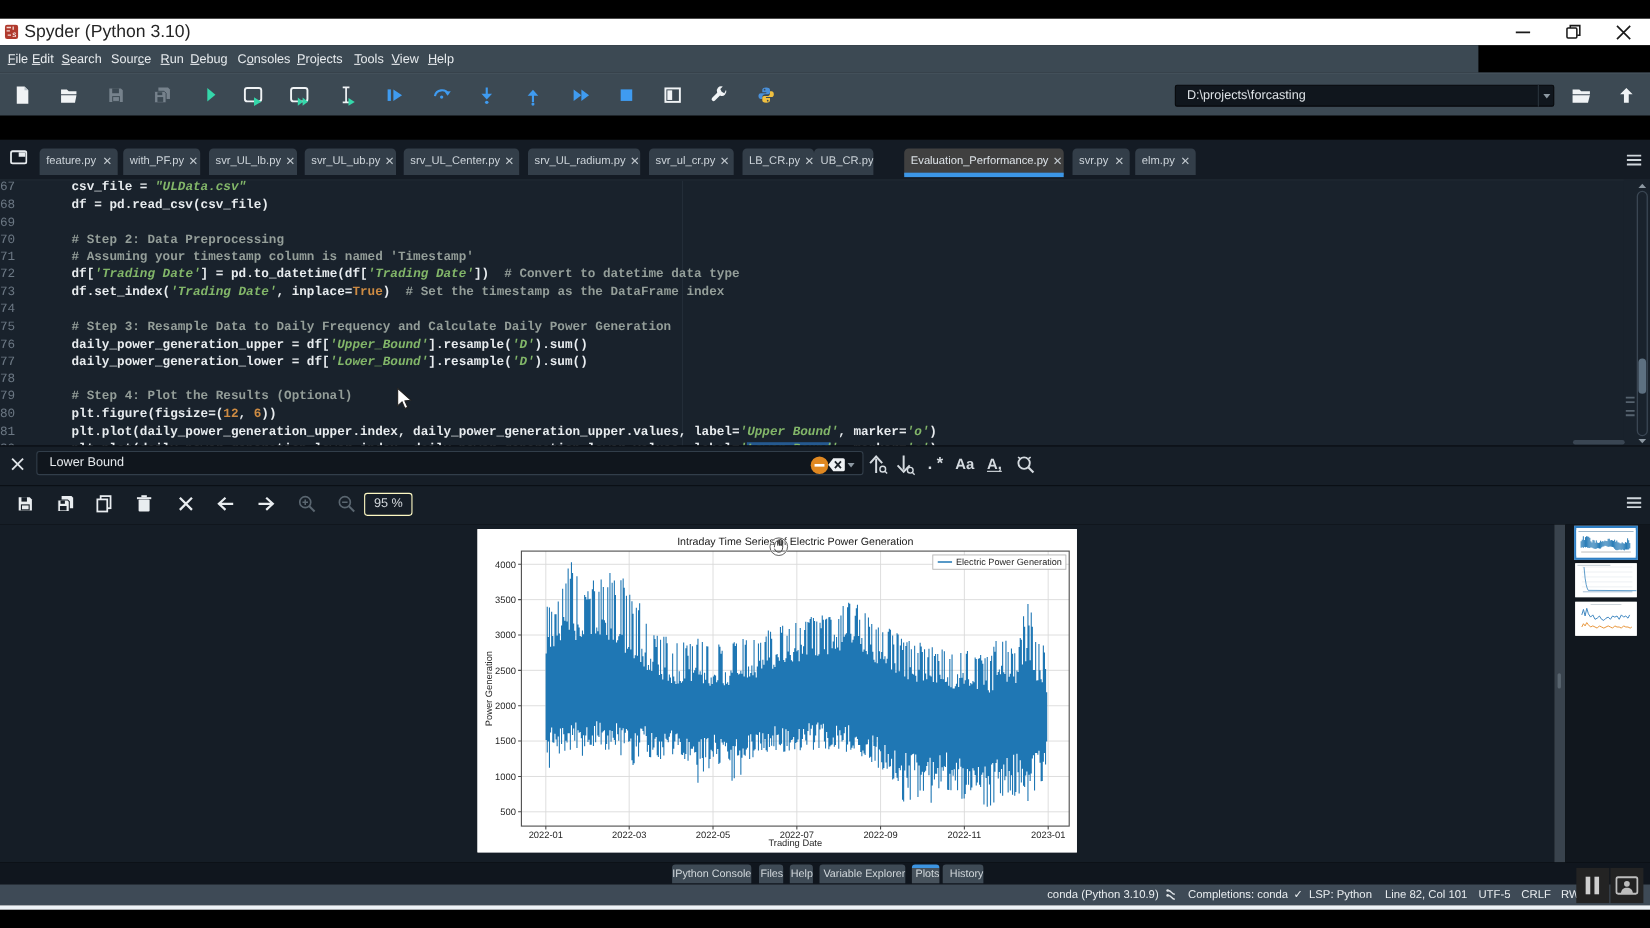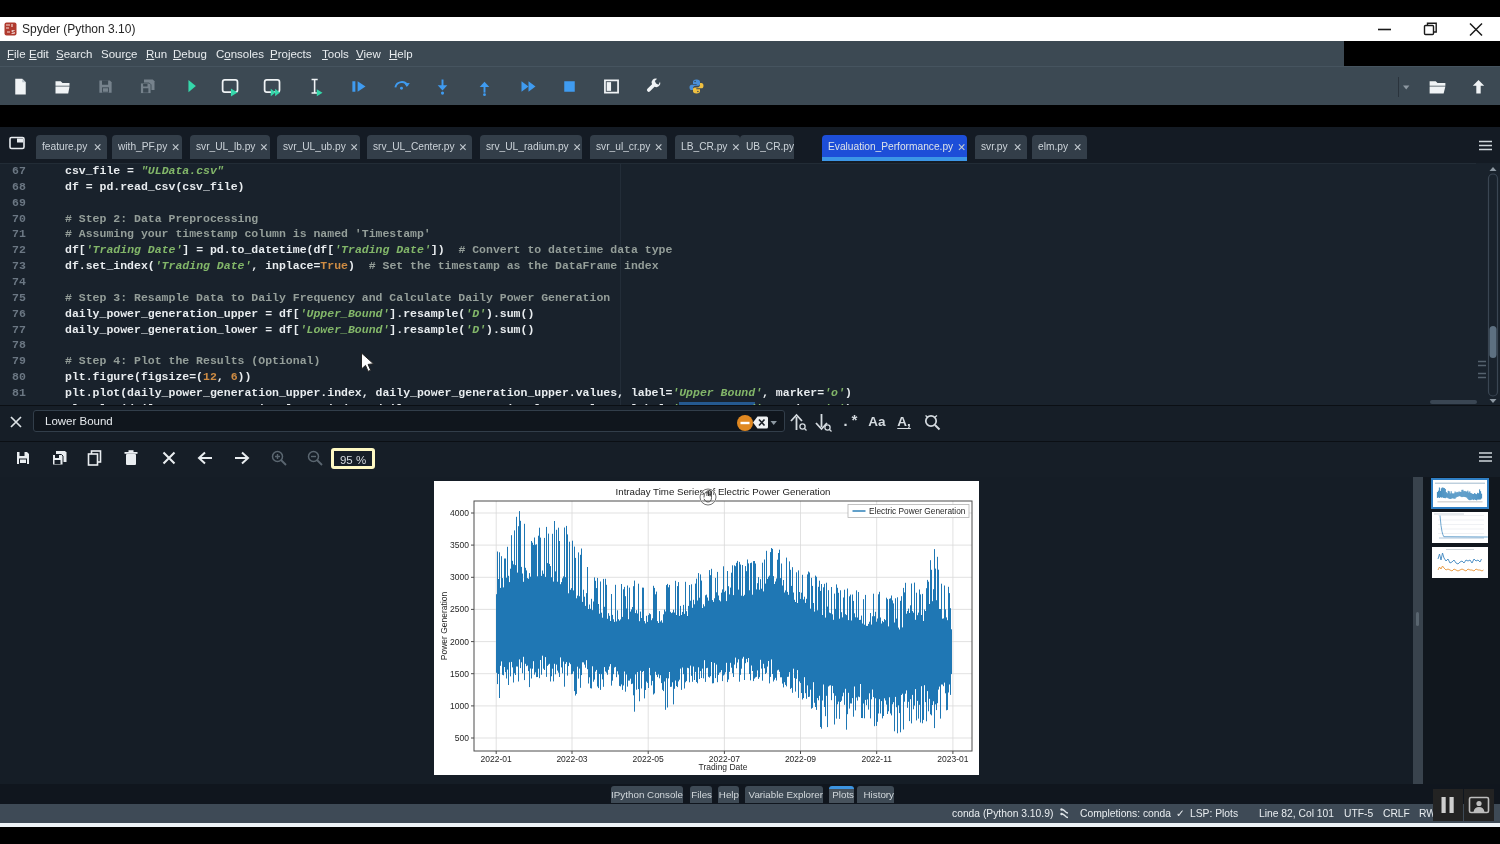--- a/index.html
+++ b/index.html
@@ -1,52 +1,52 @@
 <!DOCTYPE html>
 <html><head><meta charset="utf-8">
 <style>
 *{margin:0;padding:0;box-sizing:border-box}
 html,body{width:1500px;height:844px;overflow:hidden;background:#000}
 body{font-family:"Liberation Sans",sans-serif;position:relative}
 .abs{position:absolute}
 #stage{position:absolute;left:0;top:0;width:1500px;height:844px;background:#000}
 
 #titlebar{left:0;top:17px;width:1500px;height:24px;background:#fff}
-#titletext{left:22px;top:0;height:24px;line-height:25px;font-size:12px;color:#252525}
+#titletext{left:22px;top:0;height:24px;line-height:25px;font-size:16px;color:#252525}
 
 #menubar{left:0;top:41px;width:1344px;height:25px;background:#3c4953;color:#e8ecef;font-size:11.5px}
 #menubar span.mi{position:absolute;top:0;height:25px;line-height:26px}
 #menubar u{text-decoration:underline;text-underline-offset:1px}
 
 #toolbar{left:0;top:66px;width:1500px;height:39px;background:#3c4953;border-top:1px solid #46545f}
 .tbi{position:absolute;top:76px;width:21px;height:21px}
 #combo{left:1068px;top:77px;width:345px;height:20px;background:#10161d;border:1px solid #07090c;border-radius:2px;color:#dde2e6;font-size:11.5px;line-height:19px;padding-left:10px}
 #combocaret{left:1398px;top:77px;width:15px;height:20px;border-left:1px solid #2a333c}
 
 #pathbar{left:0;top:105px;width:1500px;height:22px;background:#1b232c;color:#ccd2d7;font-size:11.5px;line-height:22px;padding-left:8px}
 
 #tabbar{left:0;top:127px;width:1500px;height:36px;background:#141b24}
 .tab{position:absolute;top:135px;height:24px;background:#333e49;border-radius:4px 4px 0 0;color:#ccd3d9;font-size:10.2px;line-height:24px;white-space:nowrap;display:flex;align-items:flex-end;justify-content:space-between;padding:0 5px 0 6px;overflow:hidden}
-.tab.active{background:#1d4ed8;color:#dde3e8}
+.tab.active{background:#404040;color:#dde3e8}
 .tab .x{font-size:10.5px;color:#c3cad0;margin-left:4px}
 #tabunderline{left:822px;top:157px;width:145px;height:4px;background:#3c96e6}
 
 #editor{left:0;top:163px;width:1500px;height:242px;background:#19222c;overflow:hidden;border-top:1px solid #222c36}
 #code{left:0;top:0;font-family:"Liberation Mono",monospace;font-size:11.5px;line-height:15.86px;white-space:pre;color:#e8ecef;font-weight:bold}
-.ln{display:inline-block;width:38px;text-align:center;color:#6b7783;padding-right:0;font-weight:bold}
+.ln{display:inline-block;width:38px;text-align:left;color:#6b7783;padding-right:0;font-weight:normal}
 .cd{padding-left:27px}
 .c{color:#949e99}.s{color:#82b669;font-style:italic}.n{color:#cd8b43}
 .sel{background:#25598f}
 
 #findbar{left:0;top:405px;width:1500px;height:36px;background:#161e27;border-top:1px solid #0b0f14}
 #findinput{left:33px;top:410px;width:752px;height:22px;background:#10161d;border:1px solid #323e4a;border-radius:3px;color:#e6eaed;font-size:11.5px;line-height:20px;padding-left:11px}
 .fic{position:absolute;width:22px;height:22px;top:411px}
 
 #plotsbar{left:0;top:441px;width:1500px;height:36px;background:#161e27;border-top:1px solid #0b0f14}
-#zoombox{left:331px;top:448px;width:44px;height:21px;border:3px solid #fef9c3;border-radius:3px;color:#d3d8dc;font-size:11.5px;line-height:19px;text-align:center}
+#zoombox{left:331px;top:448px;width:44px;height:21px;border:1px solid #fef9c3;border-radius:3px;color:#d3d8dc;font-size:11.5px;line-height:19px;text-align:center}
 
 #plotspane{left:0;top:477px;width:1413px;height:307px;background:#151d26}
 #figure{left:434px;top:481px;width:545px;height:294px;background:#fff}
 #splitter{left:1413px;top:477px;width:10px;height:307px;background:#39434d}
 #handle{left:1416px;top:612px;width:3px;height:14px;background:#59656f;border-radius:2px}
 #thumbpane{left:1423px;top:477px;width:77px;height:307px;background:#11171e}
 .thumb{position:absolute;background:#fff}
 
 #bottomrow{left:0;top:784px;width:1500px;height:20px;background:#10161e}
 .btab{position:absolute;top:786px;height:17px;background:#3e4a55;border-radius:3px 3px 0 0;color:#d2d8dc;font-size:9.8px;line-height:17px;text-align:right;white-space:nowrap;overflow:hidden}
@@ -153,20 +153,21 @@
       <rect x="4.5" y="5" width="15" height="14" fill="none" stroke="#f0f3f5" stroke-width="2"></rect>
       <rect x="6.5" y="7" width="5" height="10" fill="#f0f3f5"></rect>
     </svg>
     <svg class="tbi" style="left:642.9px" width="21" height="21" viewBox="0 0 24 24">
       <path d="M19.5 6.5a4.6 4.6 0 0 1-6.3 5.8L8 17.5a2 2 0 0 1-2.9-2.9l5.2-5.2a4.6 4.6 0 0 1 5.8-6.3L13.5 5.7l1.4 2.8 2.8 1.4z" fill="#f0f3f5"></path>
     </svg>
     <svg class="tbi" style="left:685.8px" width="21" height="21" viewBox="0 0 24 24">
       <path d="M12 4c-3 0-4 1.2-4 2.6V9h4.2v1H6.4C5 10 4 11.2 4 13s1 3 2.4 3H8v-2.2c0-1.6 1.4-2.8 3-2.8h3c1.3 0 2-0.8 2-2V6.6C16 5.2 15 4 12 4zm-1.6 1.4a.9.9 0 1 1 0 1.8.9.9 0 0 1 0-1.8z" fill="#4a90d9"></path>
       <path d="M12 20c3 0 4-1.2 4-2.6V15h-4.2v-1h5.8c1.4 0 2.4-1.2 2.4-3s-1-3-2.4-3H16v2.2c0 1.6-1.4 2.8-3 2.8h-3c-1.3 0-2 .8-2 2v2.4C8 18.8 9 20 12 20zm1.6-1.4a.9.9 0 1 1 0-1.8.9.9 0 0 1 0 1.8z" fill="#f0c040"></path>
     </svg>
+<div class="abs" id="combo">D:\projects\forcasting</div>
 <div class="abs" id="combocaret"><svg width="15" height="20" viewBox="0 0 15 20">
         <path d="M4 8.5l3.2 4 3.2-4z" fill="#8d98a1"></path>
       </svg></div>
 <svg class="tbi" style="left:1426.5px" width="21" height="21" viewBox="0 0 24 24">
       <path d="M3 6h7l2 2h9v3H3z" fill="#f0f3f5"></path>
       <path d="M3 12h18l-2 8H3z" fill="#f0f3f5"></path>
     </svg>
 <svg class="tbi" style="left:1467.5px" width="21" height="21" viewBox="0 0 24 24">
       <path d="M12 4.5L5.5 11h4V20h5v-9h4z" fill="#f0f3f5"></path>
     </svg>
@@ -394,21 +395,21 @@
 <div class="btab" style="left:857px;width:37px">History</div>
 <div class="abs" id="statusbar">
 <span style="left:952px">conda (Python 3.10.9)</span>
 <svg class="abs" style="left:1059px;top:4px" width="12" height="12" viewBox="0 0 12 12">
         <path d="M3 1.5c3 0 3 3.5 6 3.5M3 6c3 0 3 3.5 6 3.5" stroke="#dfe4e8" stroke-width="1.3" fill="none"></path>
         <circle cx="2.5" cy="1.5" r="1.2" fill="#dfe4e8"></circle>
         <circle cx="2.5" cy="6" r="1.2" fill="#dfe4e8"></circle>
       </svg>
 <span style="left:1080px">Completions: conda</span>
 <span style="left:1176px">✓</span>
-<span style="left:1190px">LSP: Plots</span>
+<span style="left:1190px">LSP: Python</span>
 <span style="left:1259px">Line 82, Col 101</span>
 <span style="left:1344px">UTF-5</span>
 <span style="left:1383px">CRLF</span>
 <span style="left:1419px">RW</span>
 </div>
 <div class="abs" id="whiteline"></div>
 <div class="ovl" style="left:1433px"><svg width="30" height="32" viewBox="0 0 30 32">
         <rect x="8.5" y="8" width="4.2" height="16" fill="#cfcfcf"></rect>
         <rect x="16.5" y="8" width="4.2" height="16" fill="#cfcfcf"></rect>
       </svg></div>

